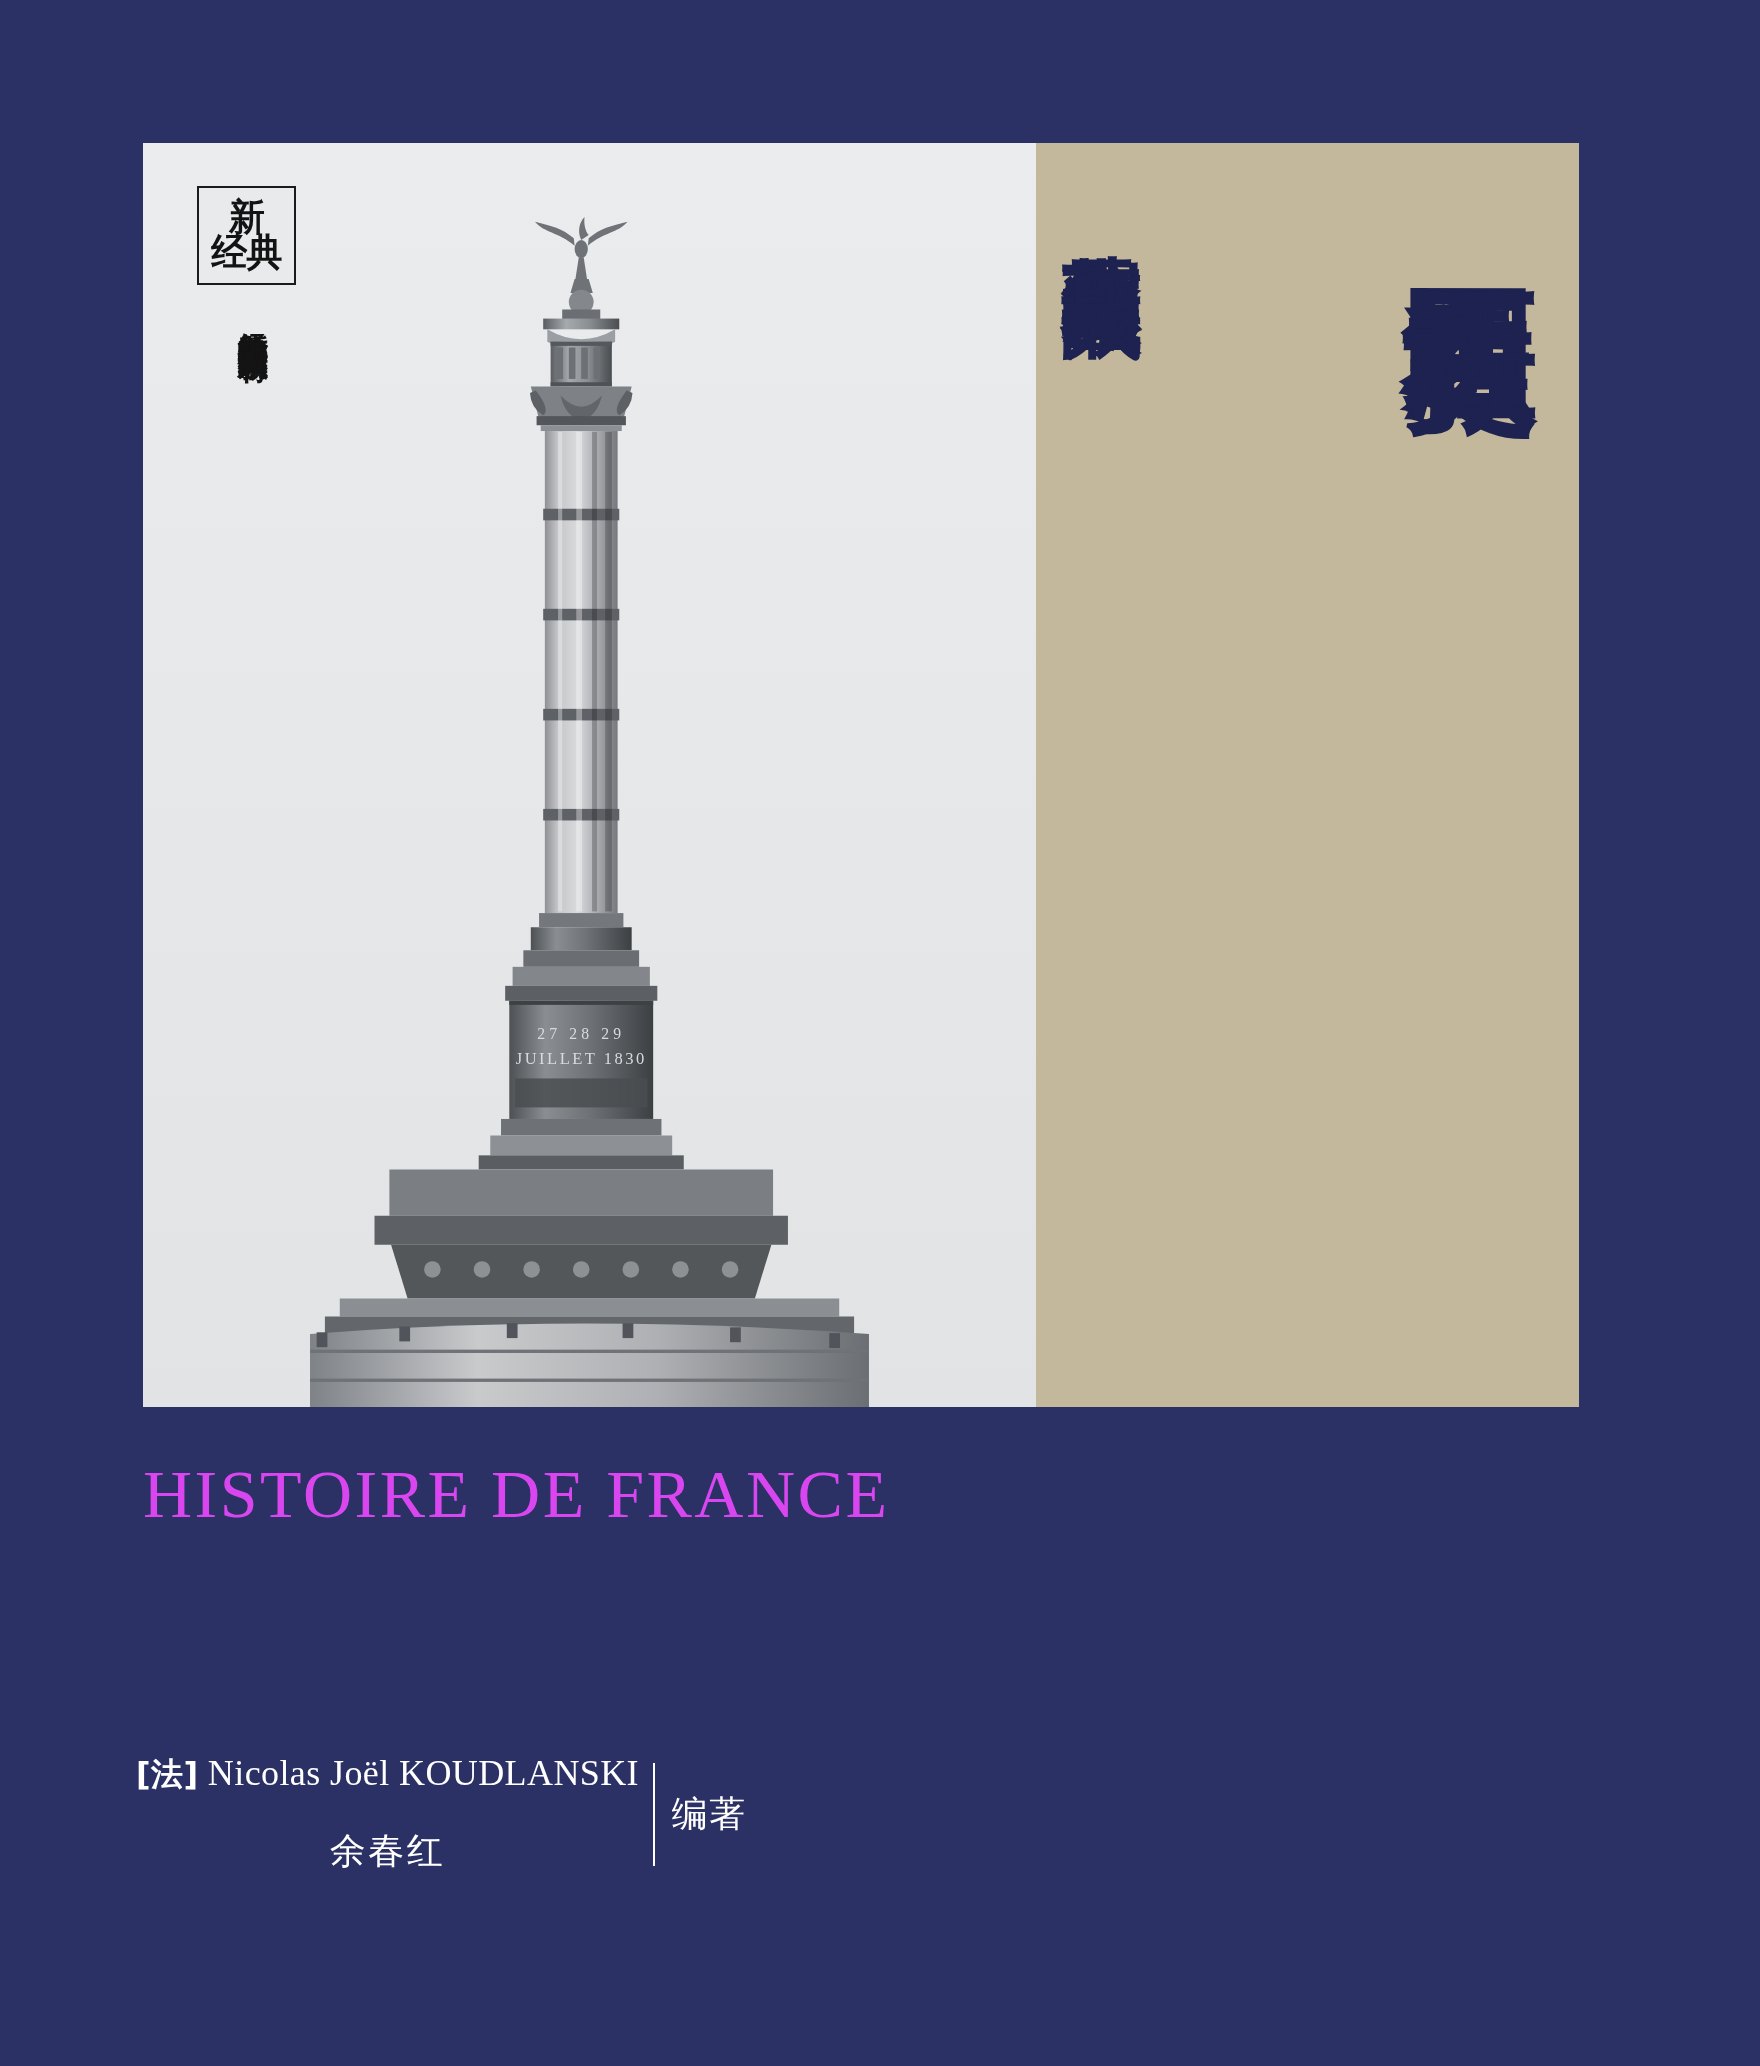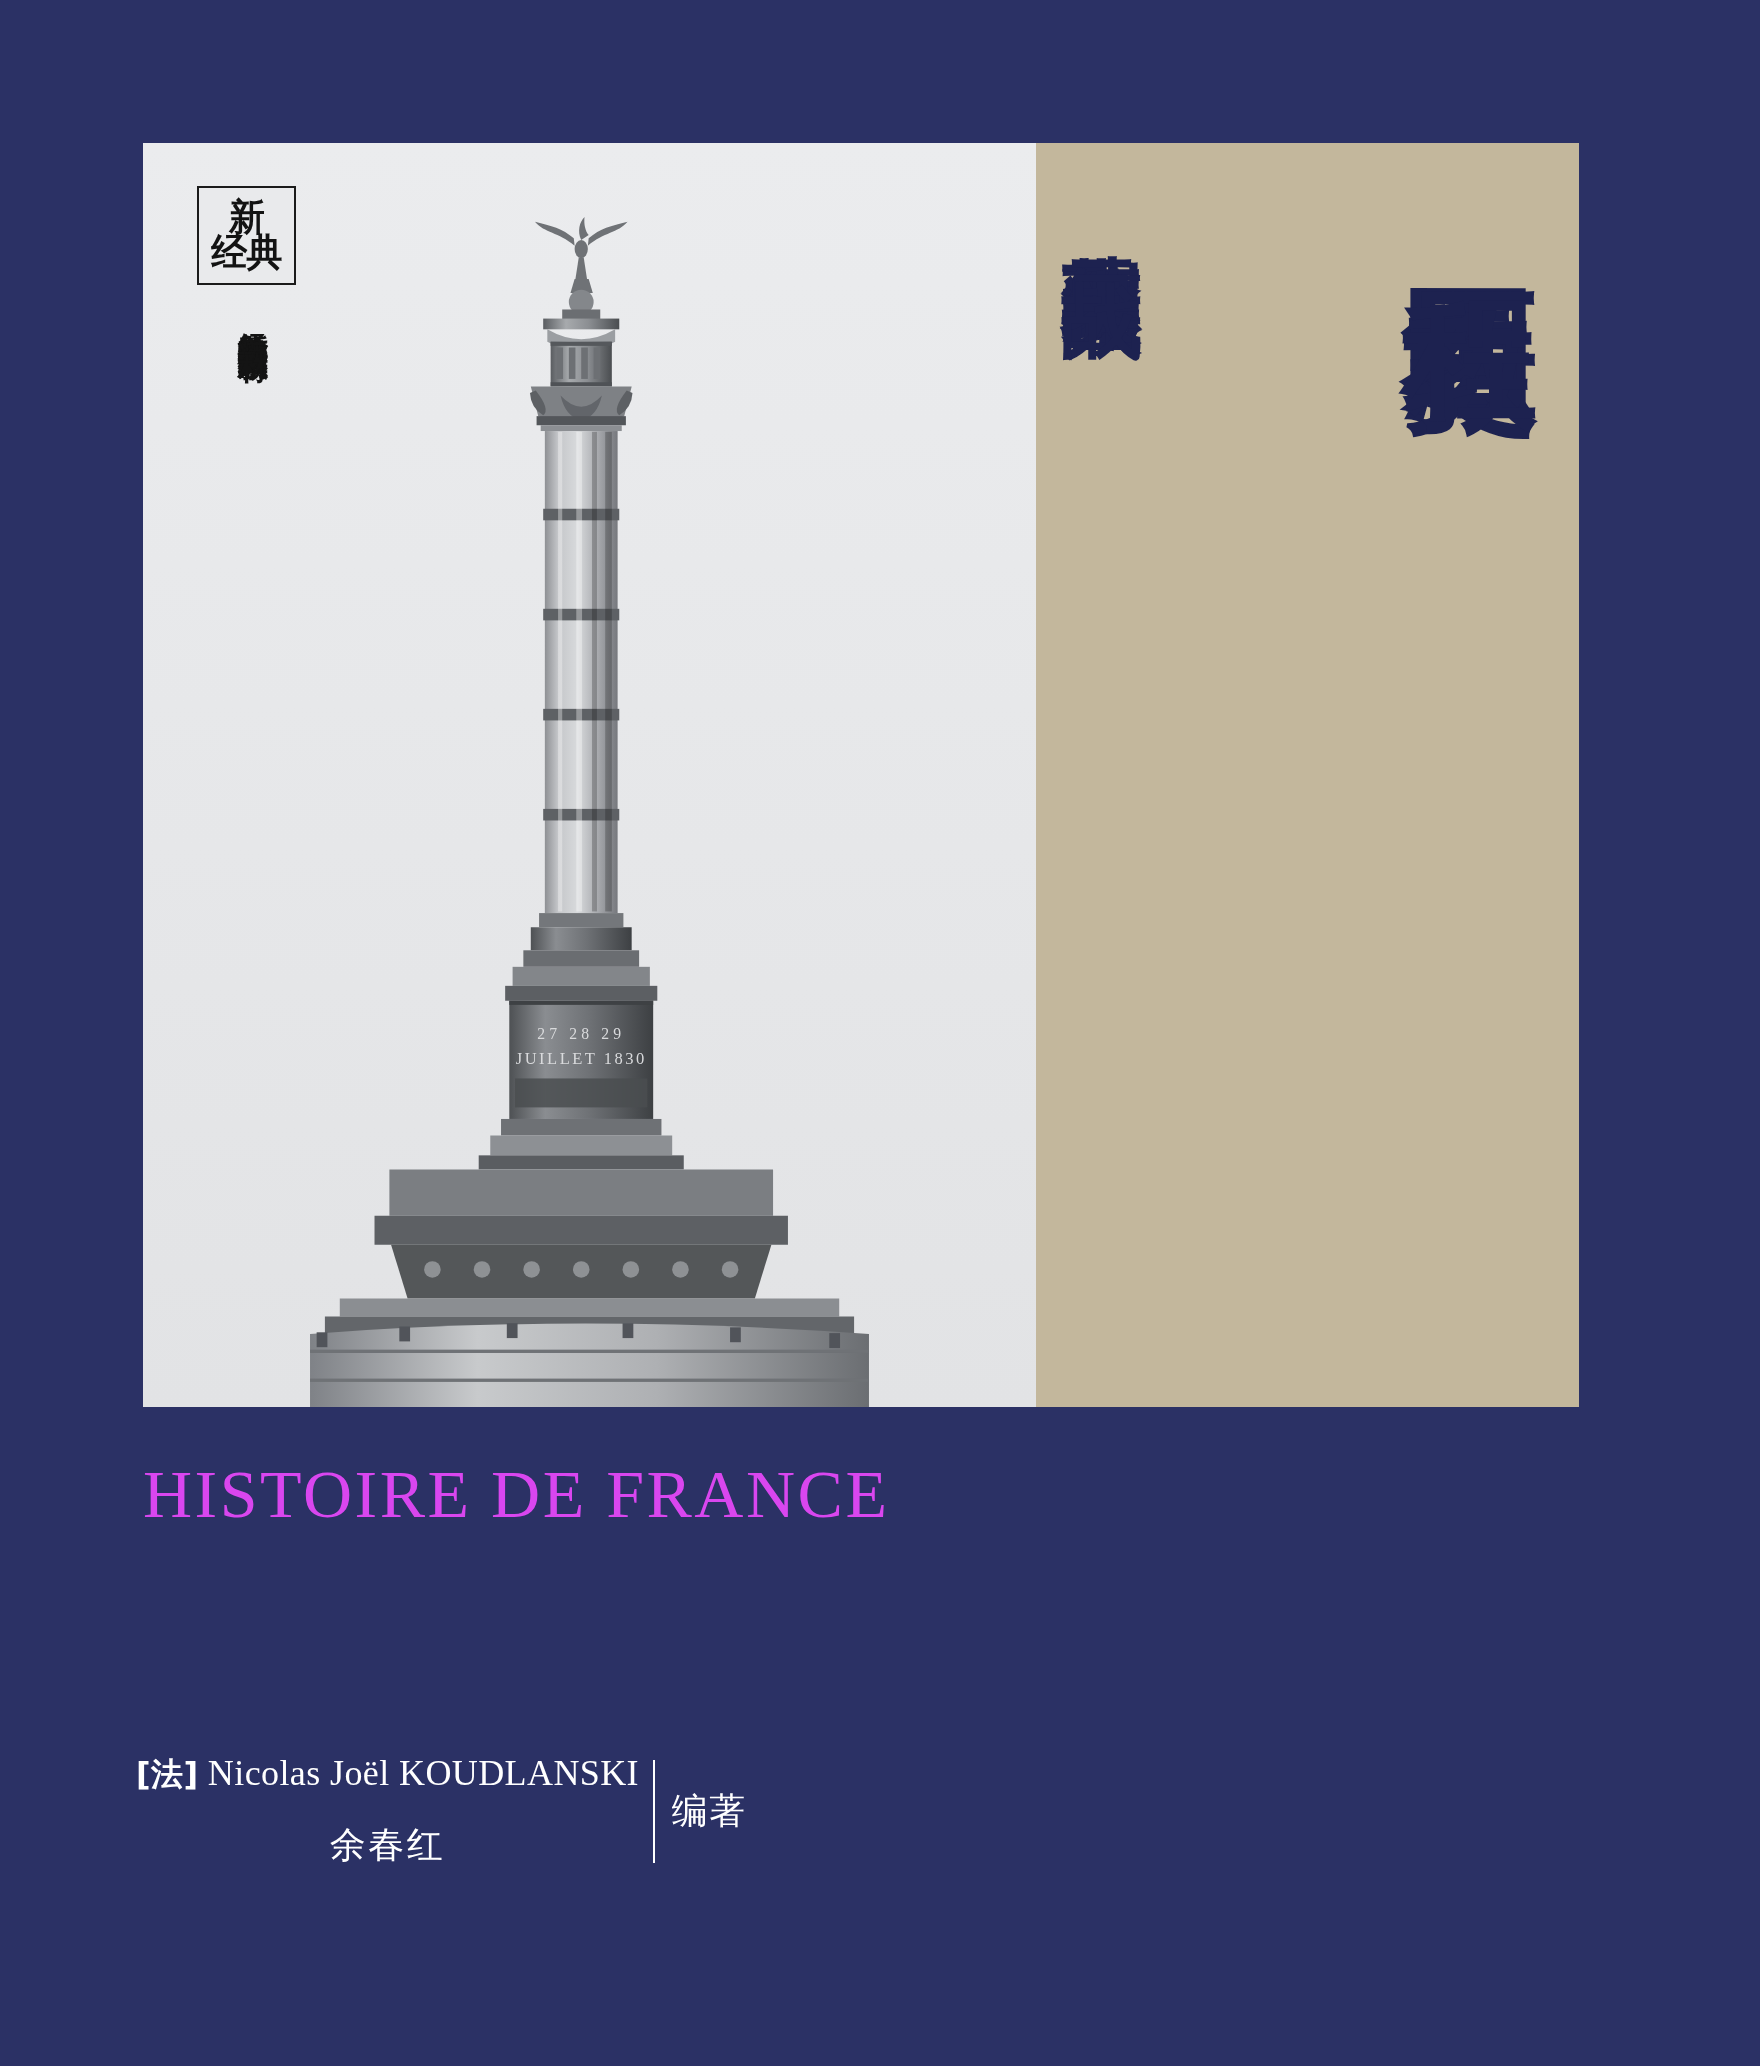--- a/index.html
+++ b/index.html
@@ -165,21 +165,21 @@
     font-size: 36px;
     letter-spacing: 0.4px;
     white-space: nowrap;
   }
   .author-fr .cn-bracket {
     font-family: "DejaVu Sans", sans-serif;
     font-size: 32px;
     font-weight: 600;
   }
   .author-cn {
-    margin-top: 24px;
+    margin-top: 30px;
     font-family: "DejaVu Sans", sans-serif;
     font-size: 36px;
     letter-spacing: 2.5px;
   }
   .author-divider {
     width: 2.1px;
     height: 103px;
     background: #ffffff;
     margin: 0 16.5px 0 14px;
   }

